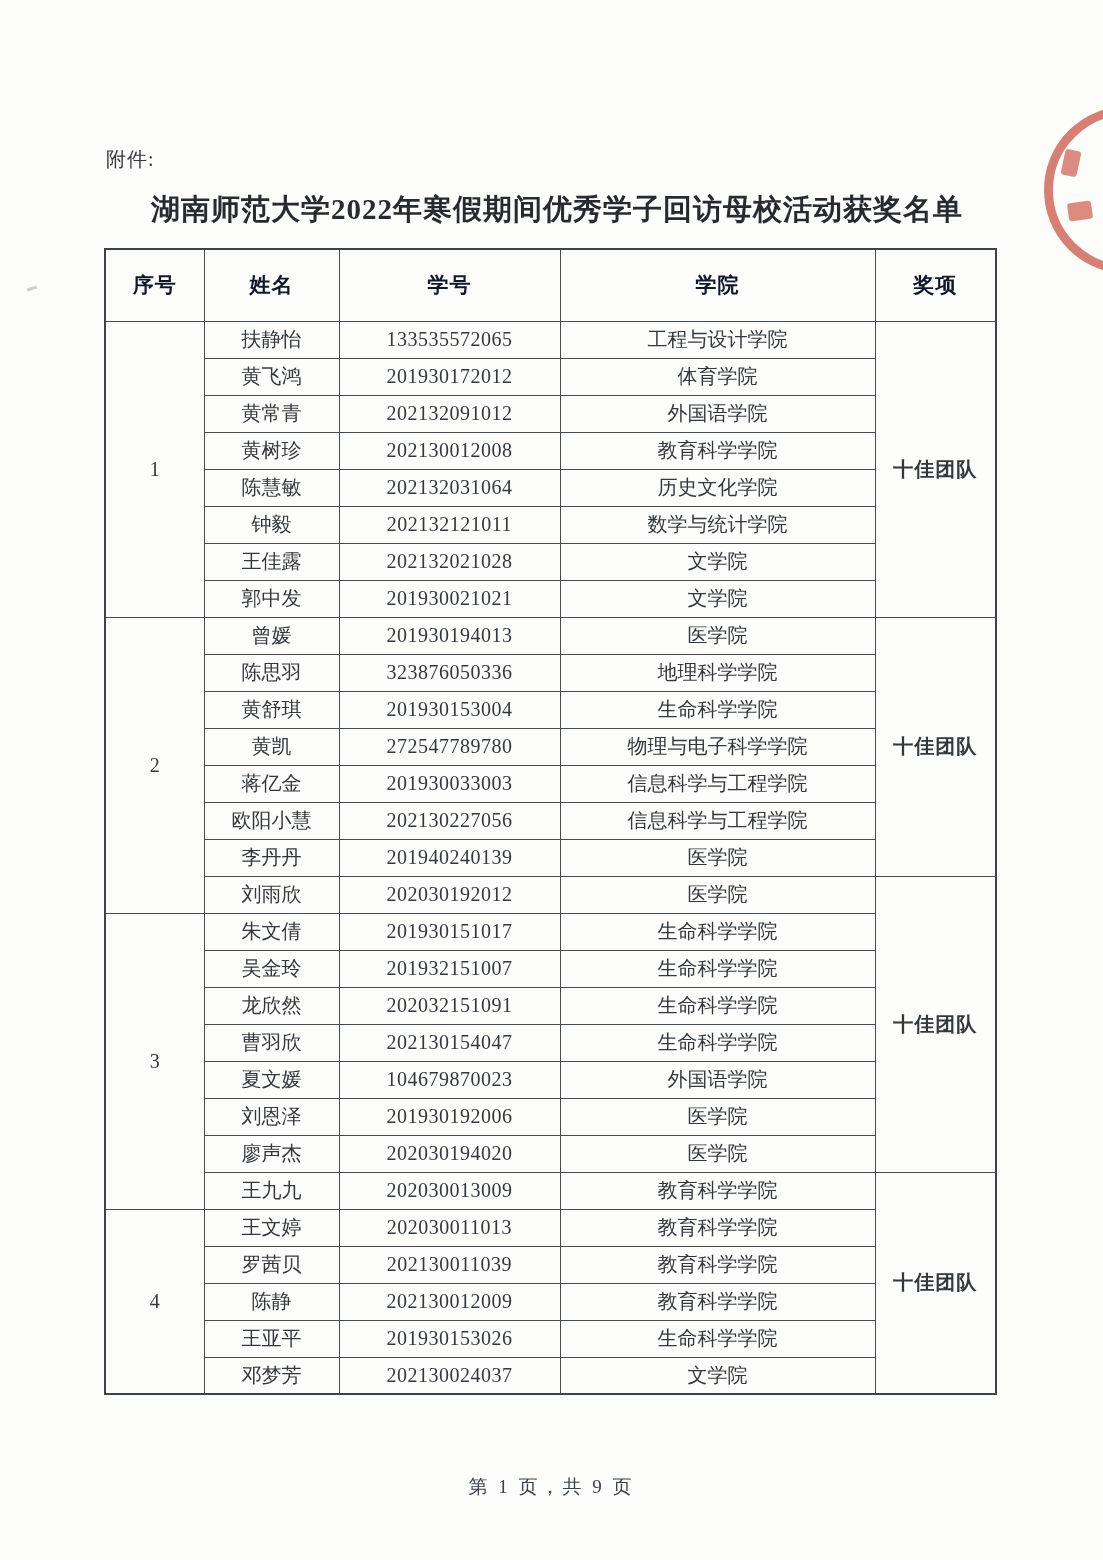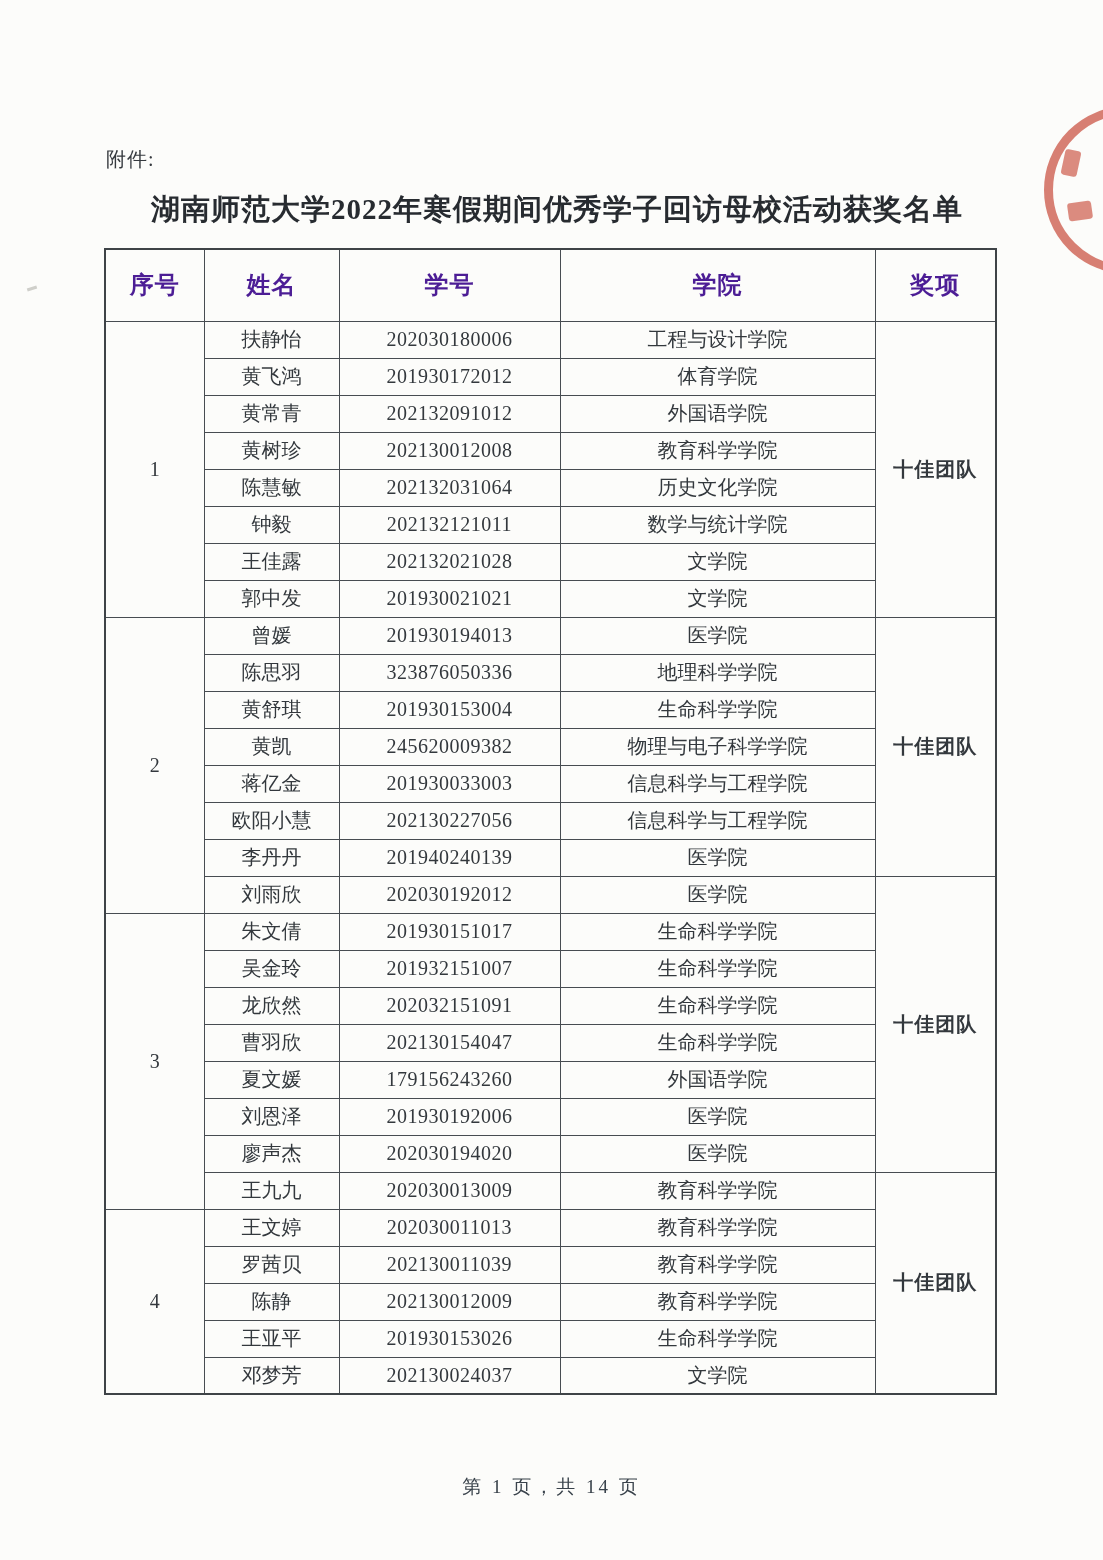--- a/index.html
+++ b/index.html
@@ -30,21 +30,21 @@
     border:2.5px solid #3e4347;
   }
   table.awards th, table.awards td {
     border:1.6px solid #474c51;
     text-align:center; vertical-align:middle;
     padding:0;
     overflow:hidden; white-space:nowrap;
   }
   table.awards thead tr { height:72px; }
   table.awards thead th {
-    font-size:24px; font-weight:bold; color:#4c1d95; letter-spacing:1px;
+    font-size:21px; font-weight:bold; color:#0f172a; letter-spacing:1px;
   }
   table.awards tbody tr { height:37px; }
   table.awards tbody td { font-size:20px; color:#33383d; }
   td.cell-seq   { font-size:19px; color:#3a3f44; }
   td.cell-id    { letter-spacing:0.5px; }
   td.cell-award { letter-spacing:1px;font-weight:bold; }
   .page-footer {
     position:absolute; left:0; right:0; top:1474px;
     text-align:center;
     font-size:19px; letter-spacing:3px; color:#39424b;
@@ -99,21 +99,21 @@
           <th>姓名</th>
           <th>学号</th>
           <th>学院</th>
           <th>奖项</th>
         </tr>
     </thead>
     <tbody>
         <tr>
           <td rowspan="8" class="cell-seq">1</td>
           <td class="cell-name">扶静怡</td>
-          <td class="cell-id">202030180006</td>
+          <td class="cell-id">133535572065</td>
           <td class="cell-college">工程与设计学院</td>
           <td rowspan="8" class="cell-award">十佳团队</td>
         </tr>
         <tr>
           <td class="cell-name">黄飞鸿</td>
           <td class="cell-id">201930172012</td>
           <td class="cell-college">体育学院</td>
         </tr>
         <tr>
           <td class="cell-name">黄常青</td>
@@ -157,21 +157,21 @@
           <td class="cell-id">323876050336</td>
           <td class="cell-college">地理科学学院</td>
         </tr>
         <tr>
           <td class="cell-name">黄舒琪</td>
           <td class="cell-id">201930153004</td>
           <td class="cell-college">生命科学学院</td>
         </tr>
         <tr>
           <td class="cell-name">黄凯</td>
-          <td class="cell-id">245620009382</td>
+          <td class="cell-id">272547789780</td>
           <td class="cell-college">物理与电子科学学院</td>
         </tr>
         <tr>
           <td class="cell-name">蒋亿金</td>
           <td class="cell-id">201930033003</td>
           <td class="cell-college">信息科学与工程学院</td>
         </tr>
         <tr>
           <td class="cell-name">欧阳小慧</td>
           <td class="cell-id">202130227056</td>
@@ -204,21 +204,21 @@
           <td class="cell-id">202032151091</td>
           <td class="cell-college">生命科学学院</td>
         </tr>
         <tr>
           <td class="cell-name">曹羽欣</td>
           <td class="cell-id">202130154047</td>
           <td class="cell-college">生命科学学院</td>
         </tr>
         <tr>
           <td class="cell-name">夏文媛</td>
-          <td class="cell-id">179156243260</td>
+          <td class="cell-id">104679870023</td>
           <td class="cell-college">外国语学院</td>
         </tr>
         <tr>
           <td class="cell-name">刘恩泽</td>
           <td class="cell-id">201930192006</td>
           <td class="cell-college">医学院</td>
         </tr>
         <tr>
           <td class="cell-name">廖声杰</td>
           <td class="cell-id">202030194020</td>
@@ -252,19 +252,19 @@
           <td class="cell-college">生命科学学院</td>
         </tr>
         <tr>
           <td class="cell-name">邓梦芳</td>
           <td class="cell-id">202130024037</td>
           <td class="cell-college">文学院</td>
         </tr>
       </tbody>
   </table>
 
-  <div class="page-footer">第 1 页，共 14 页</div>
+  <div class="page-footer">第 1 页，共 9 页</div>
 
   <div class="seal-ring"></div>
   <div class="seal-blob-1"></div>
   <div class="seal-blob-2"></div>
 
 </div>
 
 </body></html>

